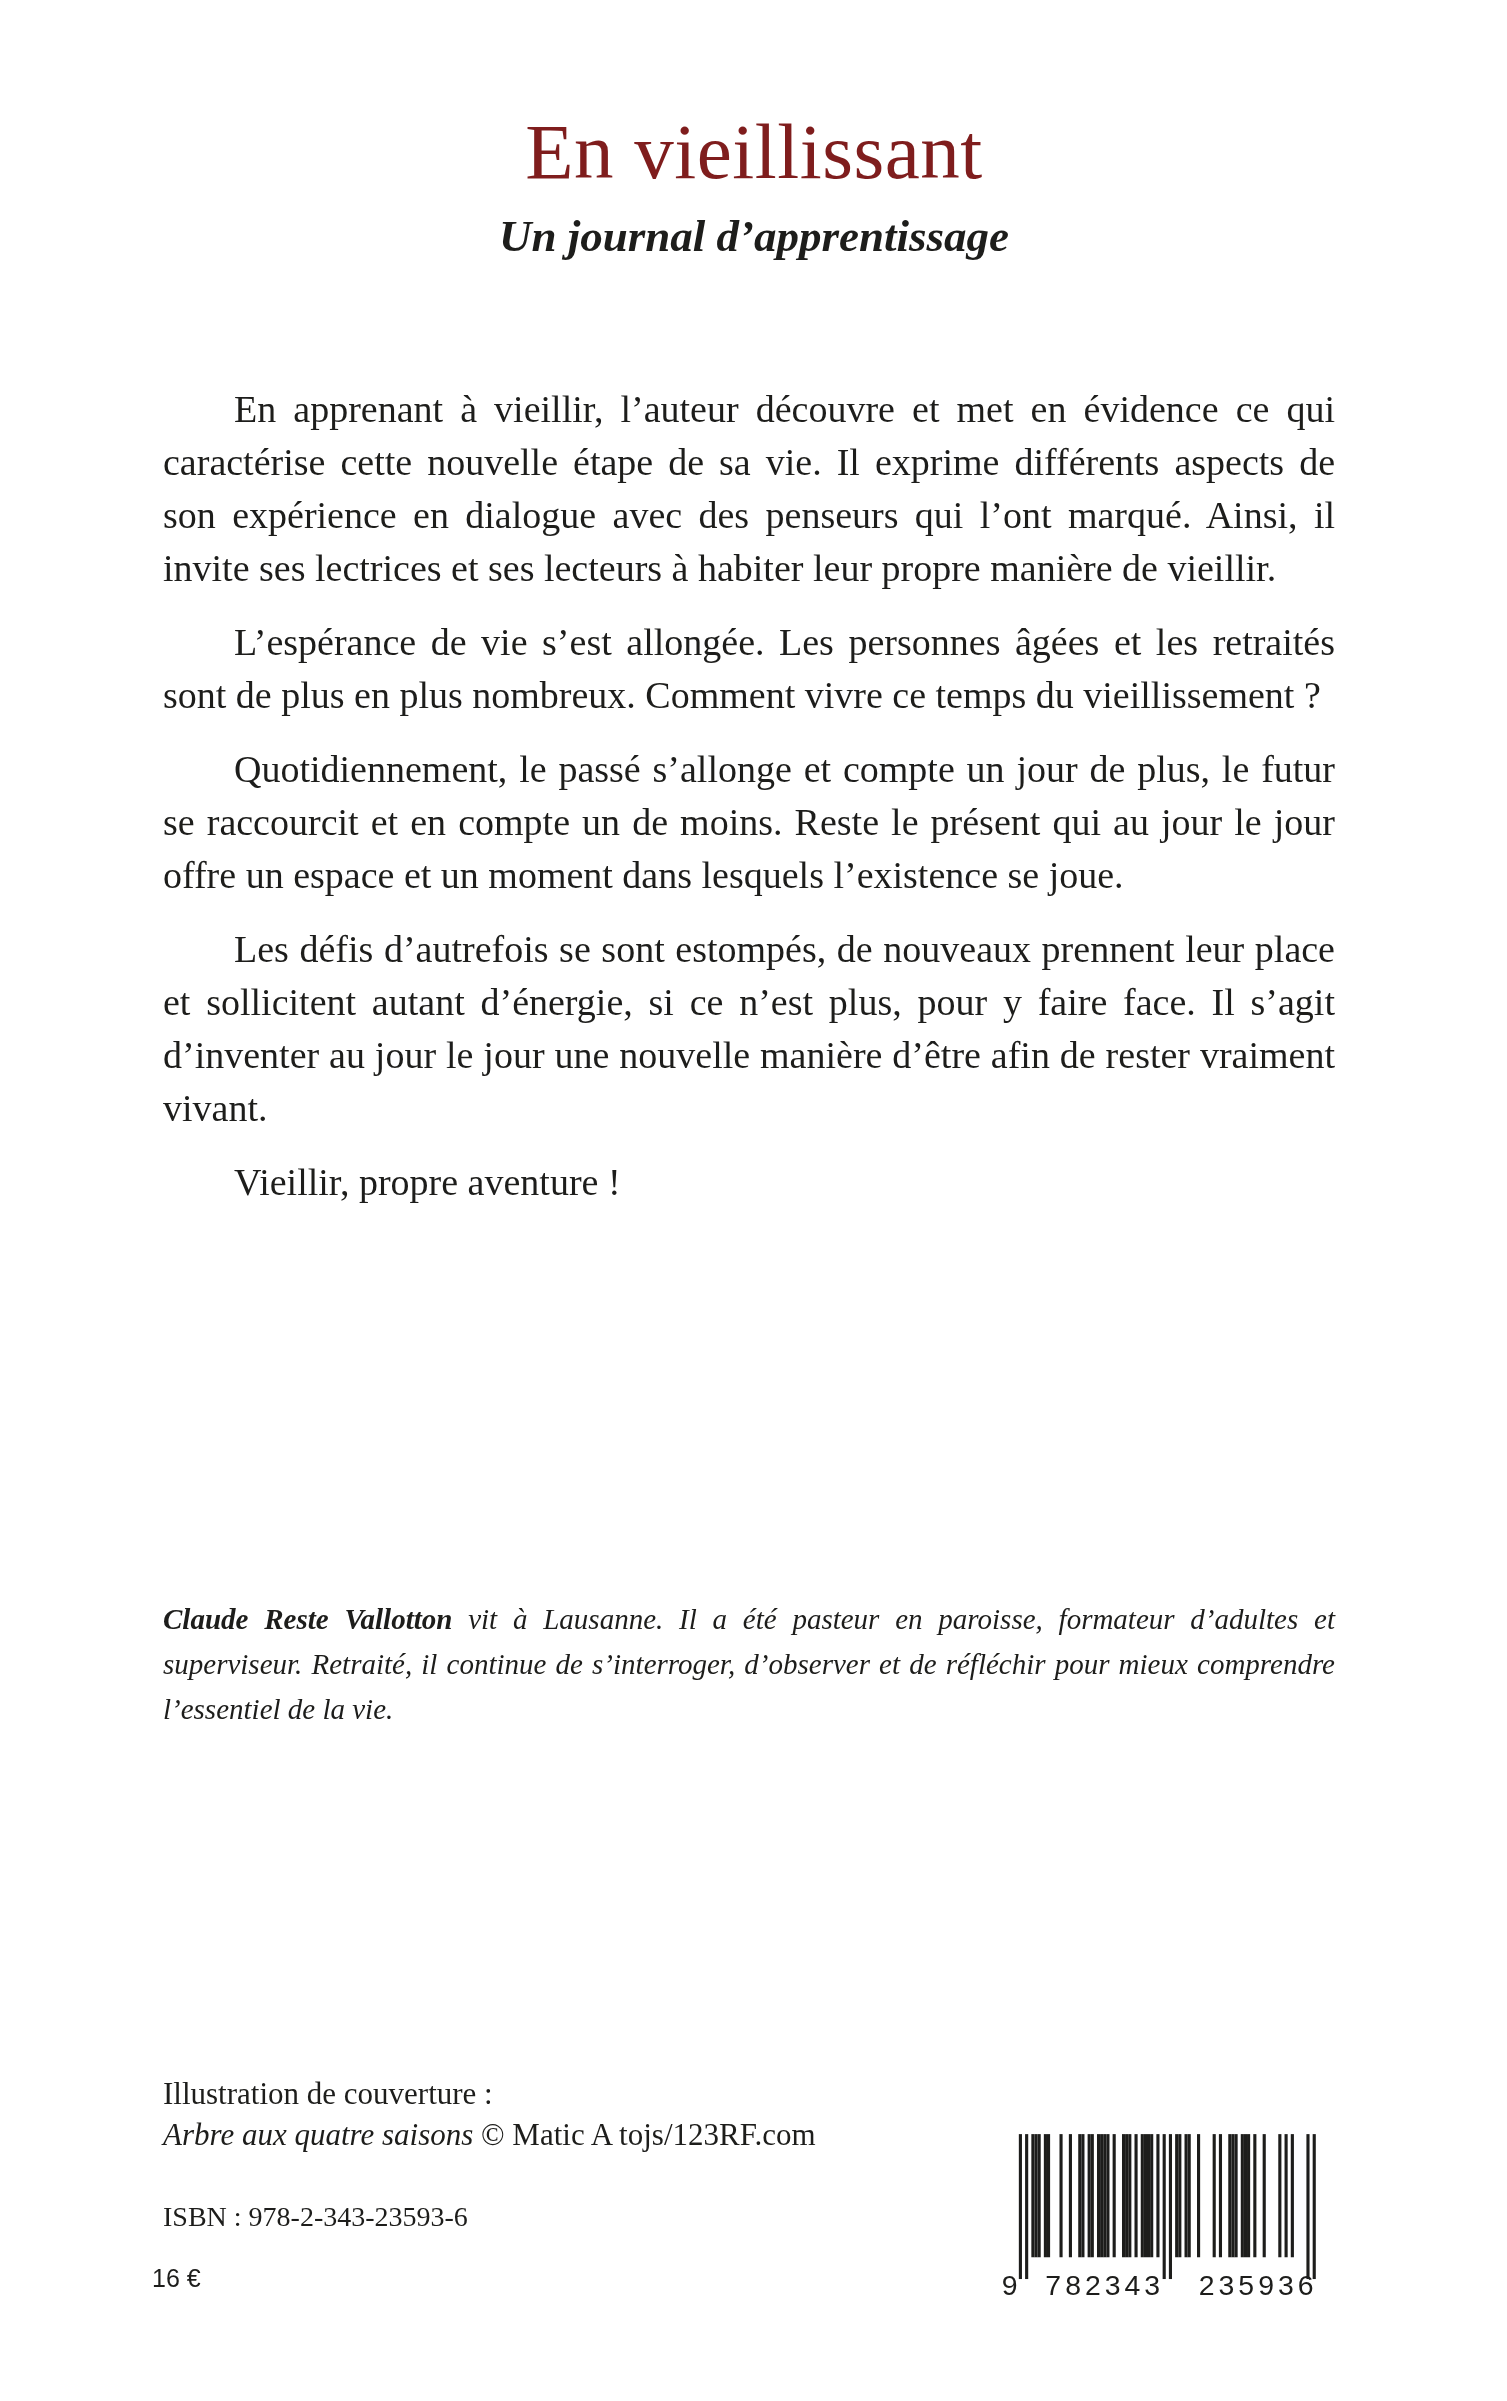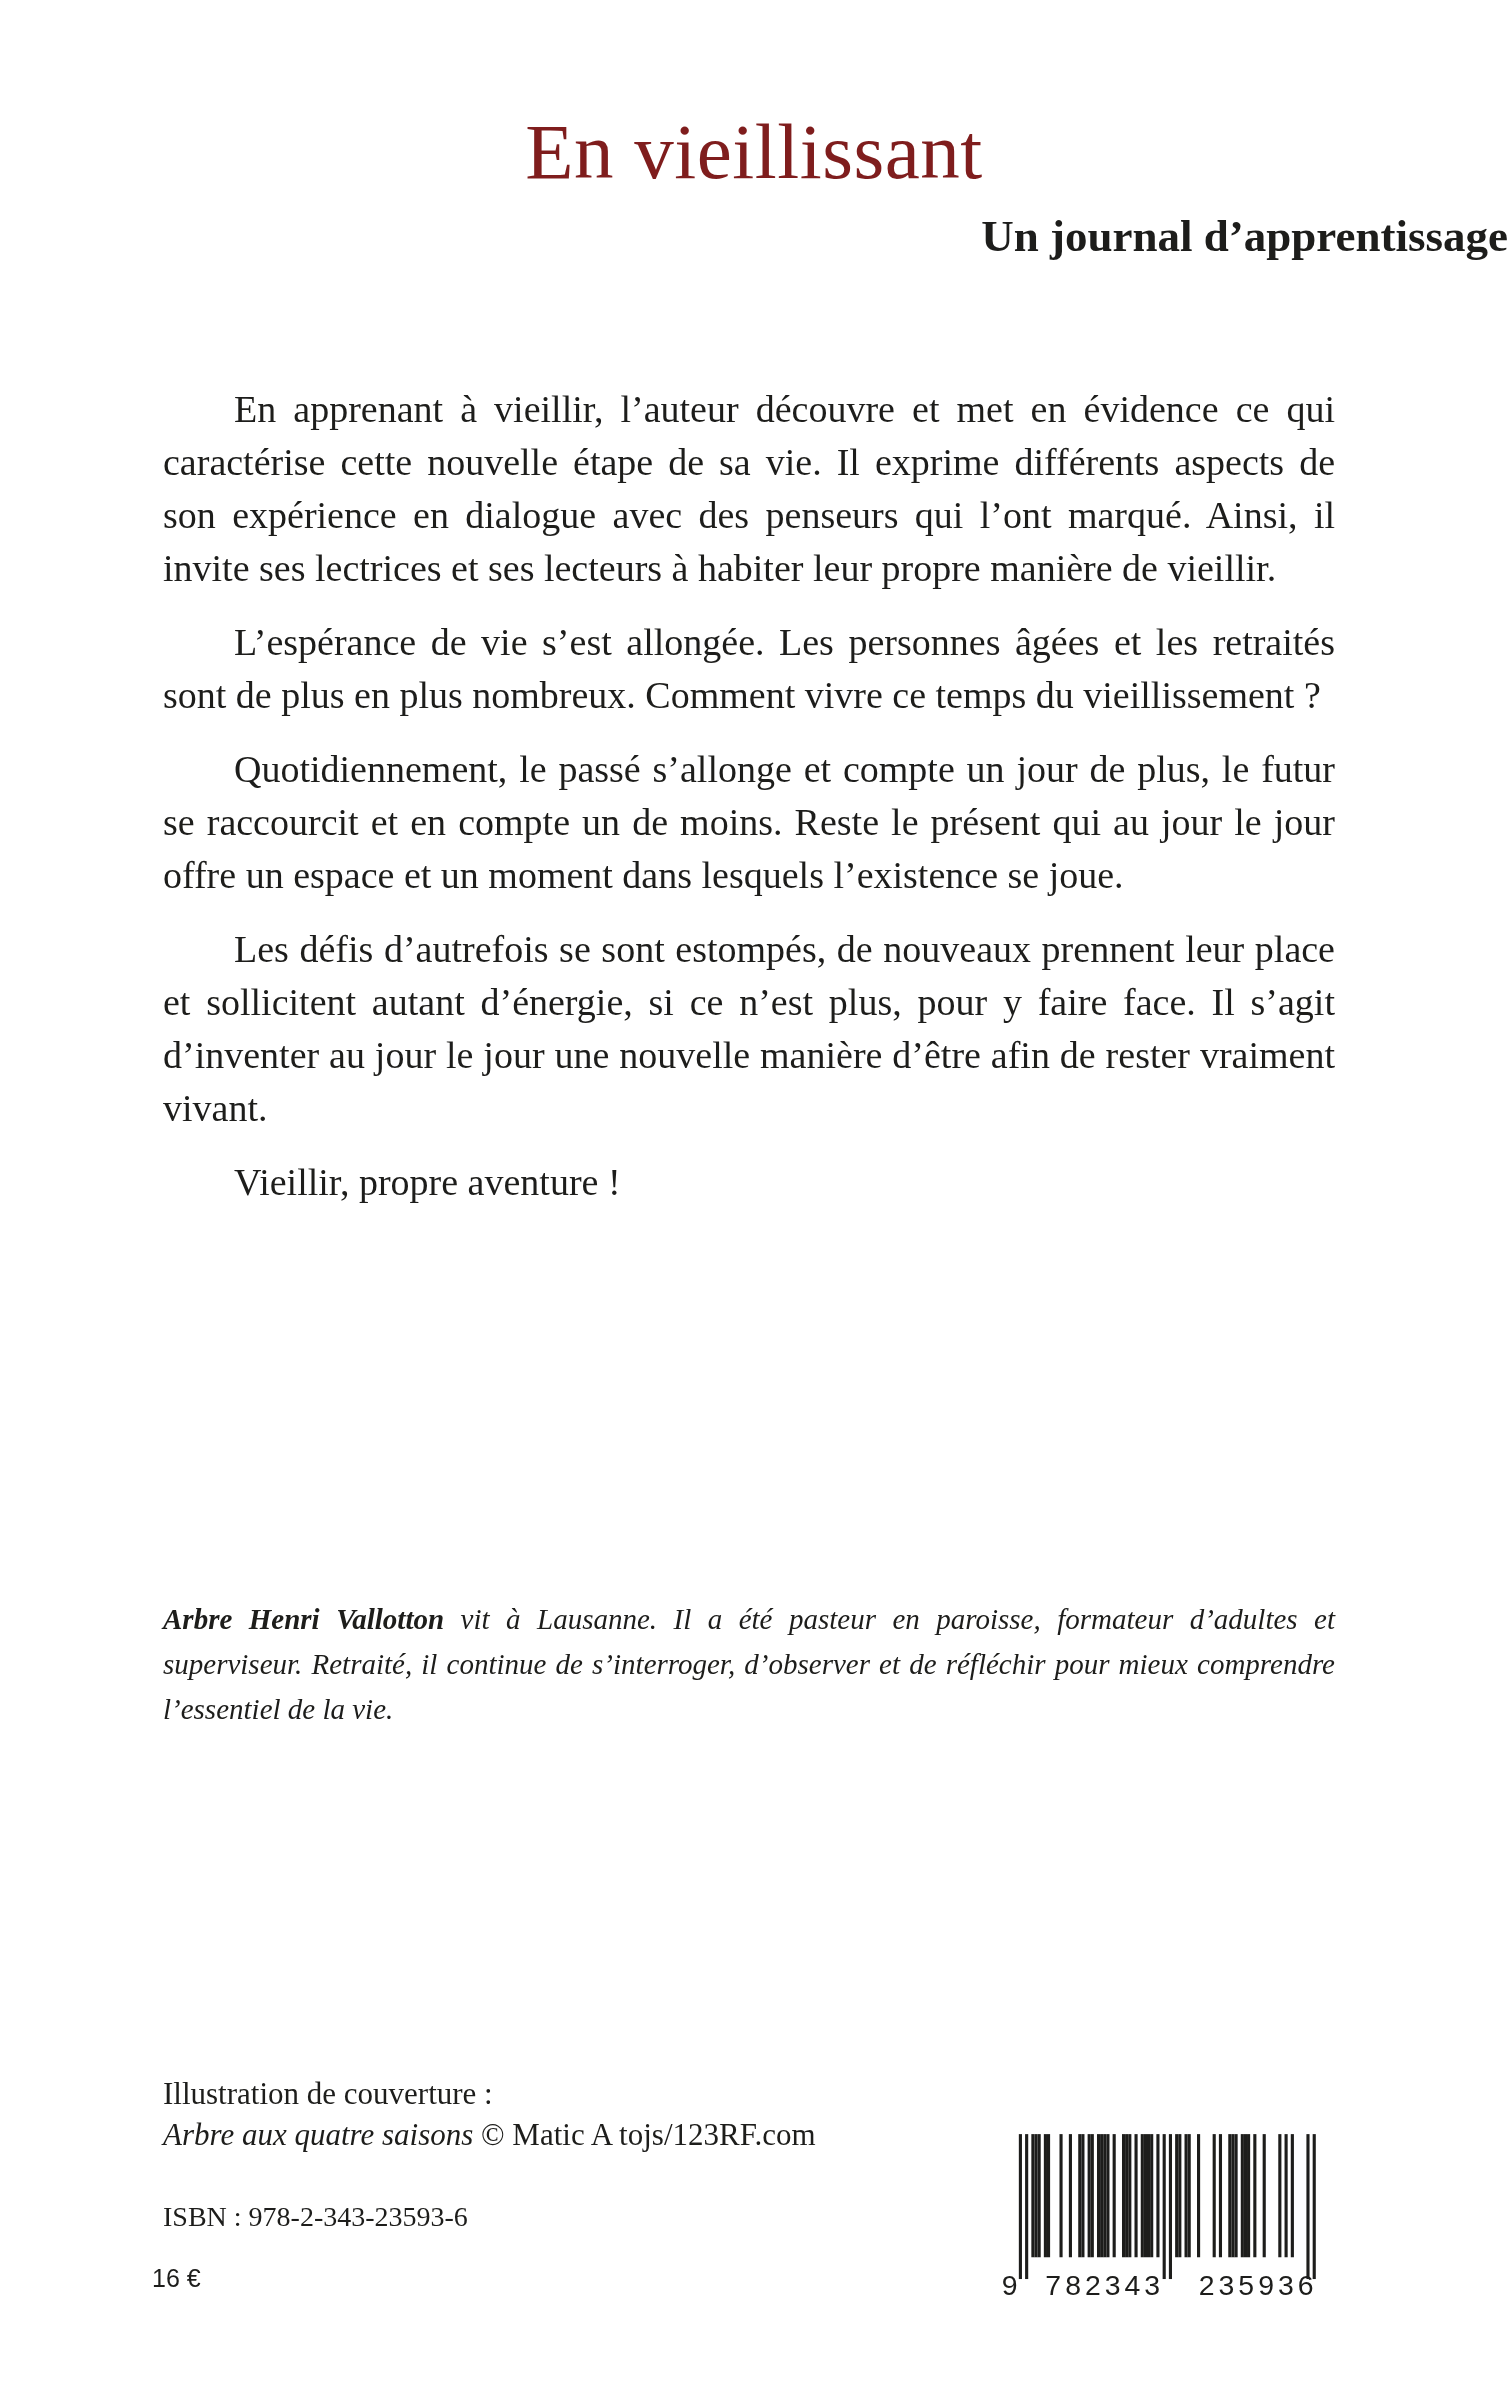--- a/index.html
+++ b/index.html
@@ -1,21 +1,21 @@
 <!DOCTYPE html>
 <html style="font-size:15px"><head>
 <meta charset="utf-8">
 <style>
   html, body { margin: 0; padding: 0; background: #ffffff; }
   body { width: 1508px; height: 2402px; position: relative; overflow: hidden;
          font-family: "Liberation Serif", "DejaVu Serif", serif; color: #1d1d1b; }
   .title { position: absolute; left: 0; width: 1508px; top: 104px; text-align: center;
            font-size: 79px; line-height: 95px; color: #7f1d1d; margin: 0; font-weight: normal; letter-spacing: 0.5px; }
-  .subtitle { position: absolute; left: 0; width: 1508px; top: 203px; text-align: right;
-              font-size: 45px; line-height: 66px; margin: 0; }
+  .subtitle { position: absolute; left: 0; width: 1508px; top: 203px; text-align: center;
+              font-size: 45px; line-height: 66px; font-style: italic; margin: 0; }
   .body-text { position: absolute; left: 163px; width: 1172px; top: 383px; font-size: 38px; line-height: 53px; }
   .body-text p { margin: 0 0 21px 0; text-indent: 71px; text-align: justify; }
   .bio { position: absolute; left: 163px; width: 1172px; top: 1597px; font-size: 29px; line-height: 45px;
          font-style: italic; text-align: justify; margin: 0; }
   .bio b { font-weight: bold; }
   .credit { position: absolute; left: 163px; top: 2073px; font-size: 31px; line-height: 41px; }
   .credit .it { font-style: italic; }
   .isbn { position: absolute; left: 163px; top: 2198px; font-size: 28px; line-height: 38px; }
   .price { position: absolute; left: 152px; top: 2257px; font-family: "Liberation Sans", sans-serif; font-size: 25px; line-height: 42px; }
   .barcode { position: absolute; left: 998px; top: 2134px; width: 341px; height: 166px; }
@@ -27,21 +27,21 @@
 <h2 class="subtitle">Un journal d’apprentissage</h2>
 
 <div class="body-text">
   <p>En apprenant à vieillir, l’auteur découvre et met en évidence ce qui caractérise cette nouvelle étape de sa vie. Il exprime différents aspects de son expérience en dialogue avec des penseurs qui l’ont marqué. Ainsi, il invite ses lectrices et ses lecteurs à habiter leur propre manière de vieillir.</p>
   <p>L’espérance de vie s’est allongée. Les personnes âgées et les retraités sont de plus en plus nombreux. Comment vivre ce temps du vieillissement ?</p>
   <p>Quotidiennement, le passé s’allonge et compte un jour de plus, le futur se raccourcit et en compte un de moins. Reste le présent qui au jour le jour offre un espace et un moment dans lesquels l’existence se joue.</p>
   <p>Les défis d’autrefois se sont estompés, de nouveaux prennent leur place et sollicitent autant d’énergie, si ce n’est plus, pour y faire face. Il s’agit d’inventer au jour le jour une nouvelle manière d’être afin de rester vraiment vivant.</p>
   <p>Vieillir, propre aventure !</p>
 </div>
 
-<p class="bio"><b>Arbre Henri Vallotton</b><span> vit à Lausanne. Il a été pasteur en paroisse, formateur d’adultes et superviseur. Retraité, il continue de s’interroger, d’observer et de réfléchir pour mieux comprendre l’essentiel de la vie.</span></p>
+<p class="bio"><b>Claude Reste Vallotton</b><span> vit à Lausanne. Il a été pasteur en paroisse, formateur d’adultes et superviseur. Retraité, il continue de s’interroger, d’observer et de réfléchir pour mieux comprendre l’essentiel de la vie.</span></p>
 
 <div class="credit">
   <div>Illustration de couverture :</div>
   <div><span class="it">Arbre aux quatre saisons</span><span> © Matic A tojs/123RF.com</span></div>
 </div>
 
 <div class="isbn">ISBN : 978-2-343-23593-6</div>
 <div class="price">16 €</div>
 
 <svg class="barcode" viewBox="0 0 360 175" xmlns="http://www.w3.org/2000/svg">

